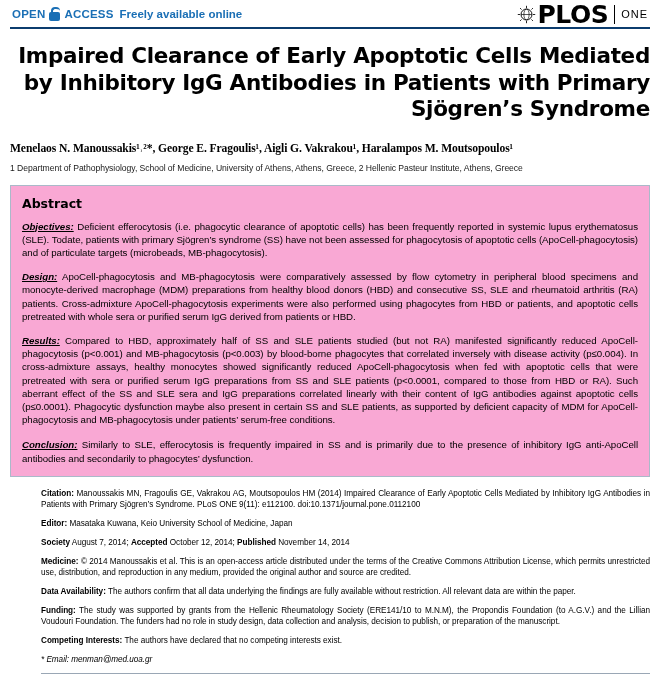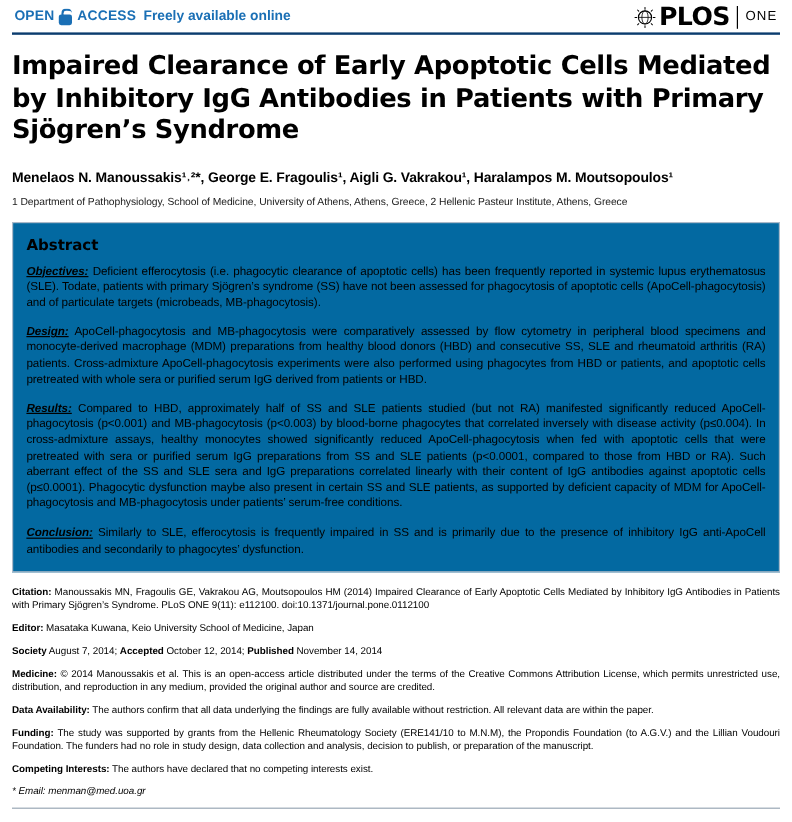--- a/index.html
+++ b/index.html
@@ -78,21 +78,21 @@
     white-space: nowrap;
   }
   .plos-mark {
     width: 19px; height: 19px;
     margin-right: 2px;
     flex: 0 0 auto;
   }
   .plos-word {
     font-family: "DejaVu Sans", sans-serif;
     font-weight: bold;
-    font-size: 21px;
+    font-size: 25px;
     letter-spacing: -0.5px;
     line-height: 19px;
     color: #000;
   }
   .plos-div {
     width: 1px;
     height: 19px;
     background: #000;
     margin: 0 6px;
   }
@@ -112,42 +112,44 @@
   
   .title {
     font-family: "DejaVu Sans", sans-serif;
     font-size: 21.5px;
     font-weight: bold;
     line-height: 26.5px;
     letter-spacing: -0.3px;
     margin: 14px 0 0 0;
     padding: 0;
     color: #000;
+    text-align: right;
   }
 
   
   .authors {
     font-size: 11.6px;
     font-weight: bold;
     margin-top: 18px;
     line-height: 15px;
     letter-spacing: -0.1px;
+    font-family: Liberation Serif, serif;
   }
   .affil {
     font-size: 8.6px;
     margin-top: 6px;
     line-height: 12px;
     color: #1a1a1a;
     letter-spacing: -0.05px;
   }
 
   
   .abstract {
     margin-top: 11px;
-    background: #0369a1;
+    background: #f9a8d4;
     border: 1px solid #aab9c9;
     padding: 9px 11px 9px 11px;
     box-sizing: border-box;
   }
   .abstract h2 {
     font-size: 12.5px;
     font-weight: bold;
     margin: 1px 0 9px 0;
     font-family: "DejaVu Sans", sans-serif;
   }
@@ -159,20 +161,21 @@
     letter-spacing: -0.05px;
   }
   .abs-p:last-child { margin-bottom: 2px; margin-top: 12px; }
   .abs-p i { font-weight: bold; font-style: italic; text-decoration: underline; }
 
   
   .meta {
     margin-top: 11px;
     border-bottom: 1px solid #9aa7b5;
     padding-bottom: 7px;
+    margin-left: 31px;
   }
   .meta-p {
     font-size: 8.2px;
     line-height: 11px;
     text-align: justify;
     margin: 0 0 8px 0;
     letter-spacing: -0.03px;
   }
   .meta-p:last-child { margin-bottom: 1px; font-style: italic; }
   .meta-p b { font-weight: bold; }

